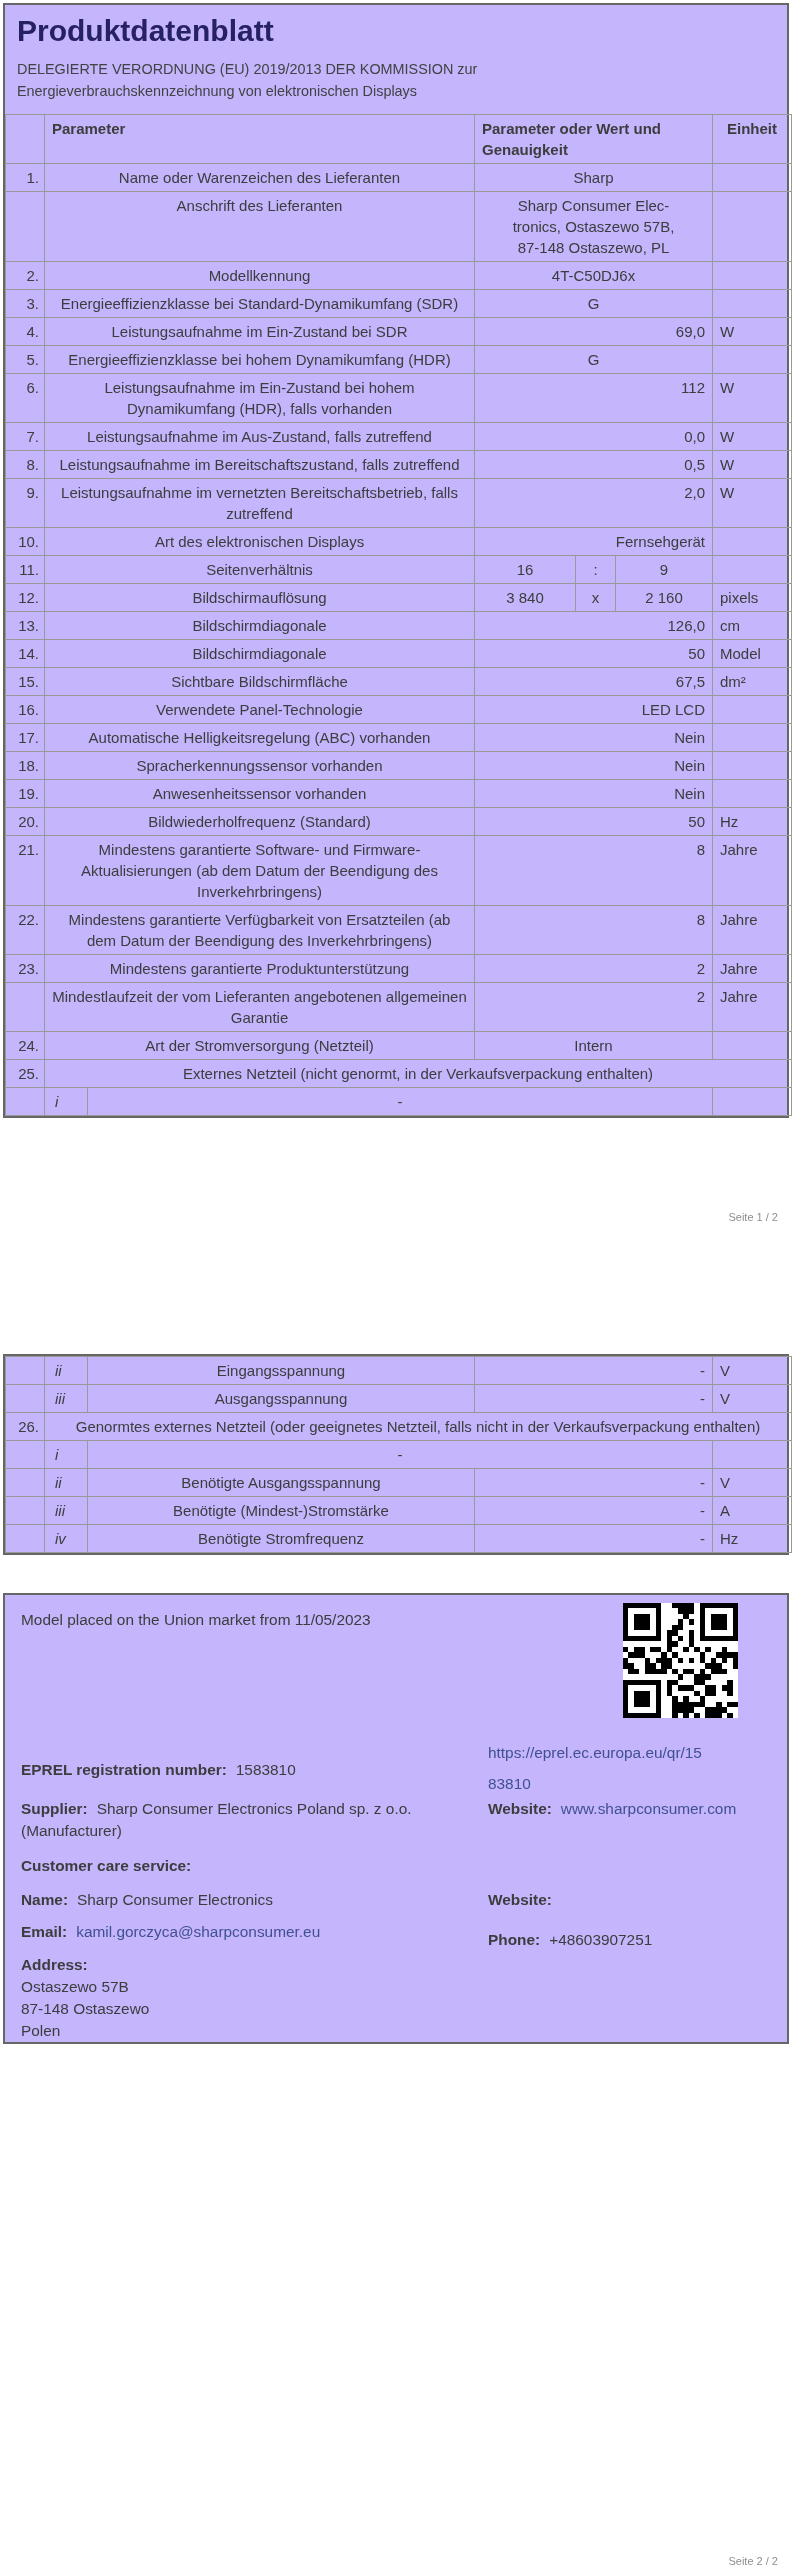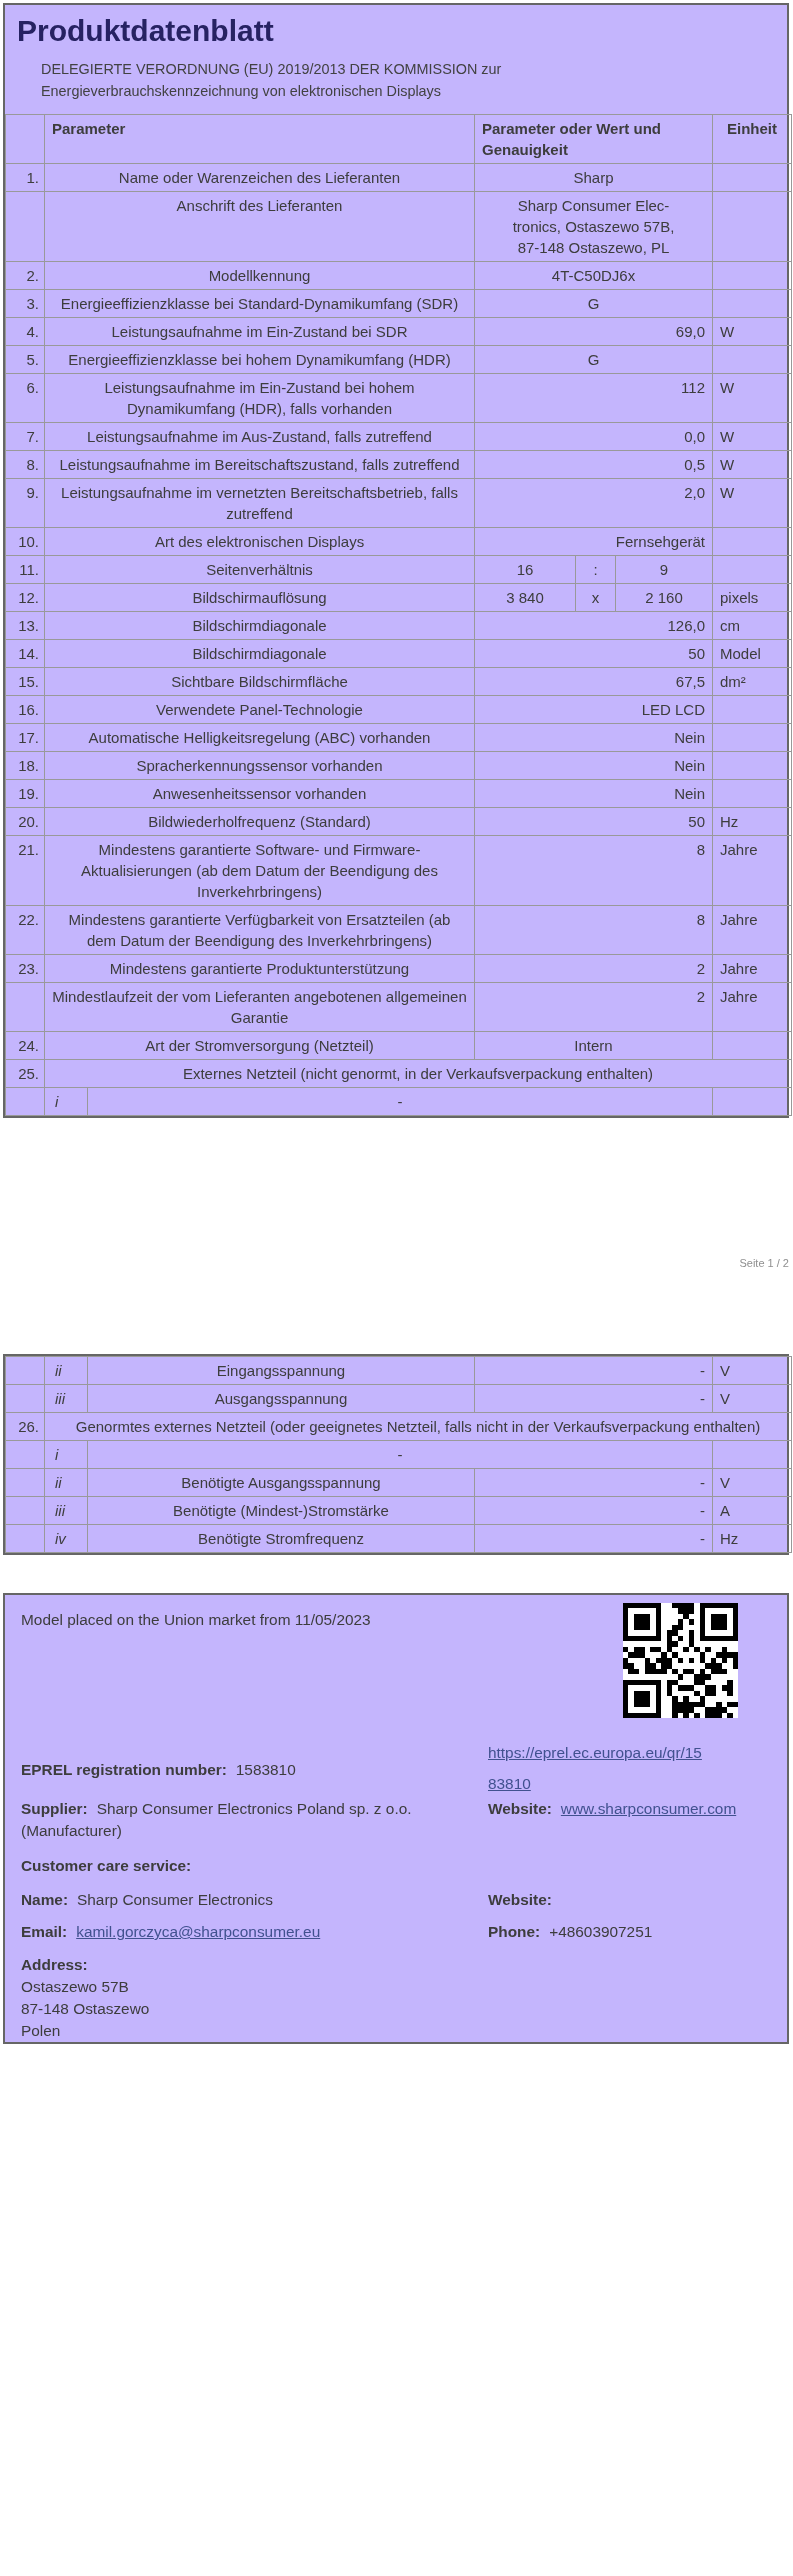--- a/index.html
+++ b/index.html
@@ -19,48 +19,48 @@
   .sheet-box{
     position:absolute;left:3px;width:786px;background:#c4b5fd;
     border:2px solid var(--box-border);box-sizing:border-box;
   }
   #page1{top:3px;}
   .title{
     color:var(--title-color);font-size:30px;font-weight:bold;
     padding:9px 12px 0 12px;letter-spacing:0px;
   }
   .subtitle{
-    font-size:14.4px;color:#424242;line-height:22px;padding:10px 12px 12px 12px;margin-left:24px;
+    font-size:14.4px;color:#424242;line-height:22px;padding:10px 12px 12px 12px;
   }
   table{border-collapse:collapse;width:100%;table-layout:fixed;}
   th,td{
     border:1px solid var(--grid-color);
     font-size:15px;line-height:21px;padding:3px 7px;vertical-align:top;
     overflow:hidden;
   }
   th{font-weight:bold;text-align:left;}
   th.unit-h{text-align:center;}
   td.num{text-align:right;padding-right:5px;padding-left:3px;}
   td.roman{font-style:italic;text-align:left;padding-left:10px;}
   td.val-left{text-align:center;}
   td.val-right{text-align:right;}
   td.pair-cell{text-align:center;}
   td.unit{text-align:left;}
   .page-footer{
-    position:absolute;right:5px;font-size:11px;color:var(--footer-color);margin-top:46px;
+    position:absolute;right:16px;font-size:11px;color:var(--footer-color);
   }
   #footer1{top:1211px;}
   #footer2{top:2555px;}
   #page2-table{top:1354px;}
   #info-box{top:1593px;height:451px;}
   .ib{position:absolute;font-size:15.4px;line-height:22px;}
   .lbl{font-weight:bold;}
   .lv{margin-left:9px;font-weight:normal;}
   a.doc-link,.doc-link{
-    color:var(--link-color);text-decoration:underline;cursor:pointer;
+    color:var(--link-color);cursor:pointer;
   }
   #qr{position:absolute;top:8px;right:47px;width:119px;height:115px;}
   .addr-line{display:block;}
 </style>
 </head>
 <body>
 
 <div class="sheet-box" id="page1">
   <div class="title">Produktdatenblatt</div>
   <div class="subtitle">
@@ -485,21 +485,21 @@
   <div class="ib lbl" style="left:16px;top:260px;">Customer care service:</div>
 
   <div class="ib" style="left:16px;top:294px;">
     <span class="lbl">Name:</span><span class="lv">Sharp Consumer Electronics</span>
   </div>
   <div class="ib lbl" style="left:483px;top:294px;">Website:</div>
 
   <div class="ib" style="left:16px;top:326px;">
     <span class="lbl">Email:</span><span class="lv doc-link">kamil.gorczyca@sharpconsumer.eu</span>
   </div>
-  <div class="ib" style="left:483px;top:326px;">
+  <div class="ib" style="left:483px;top:334px;">
     <span class="lbl">Phone:</span><span class="lv">+48603907251</span>
   </div>
 
   <div class="ib" style="left:16px;top:359px;">
     <span class="addr-line lbl">Address:</span>
     <span class="addr-line">Ostaszewo 57B</span>
     <span class="addr-line">87-148 Ostaszewo</span>
     <span class="addr-line">Polen</span>
   </div>
 </div>

